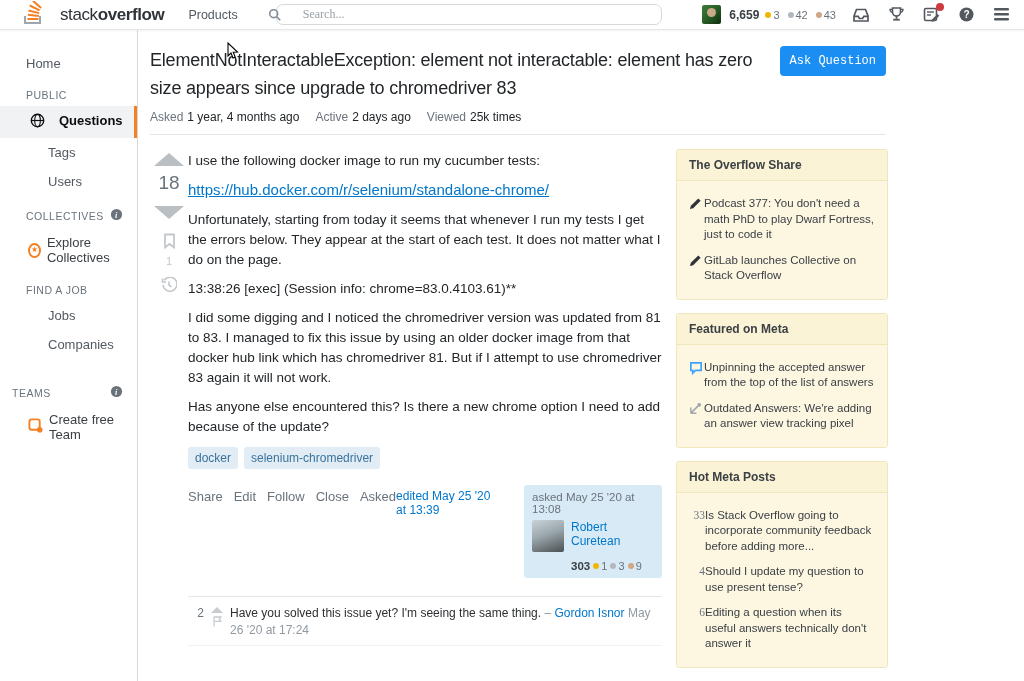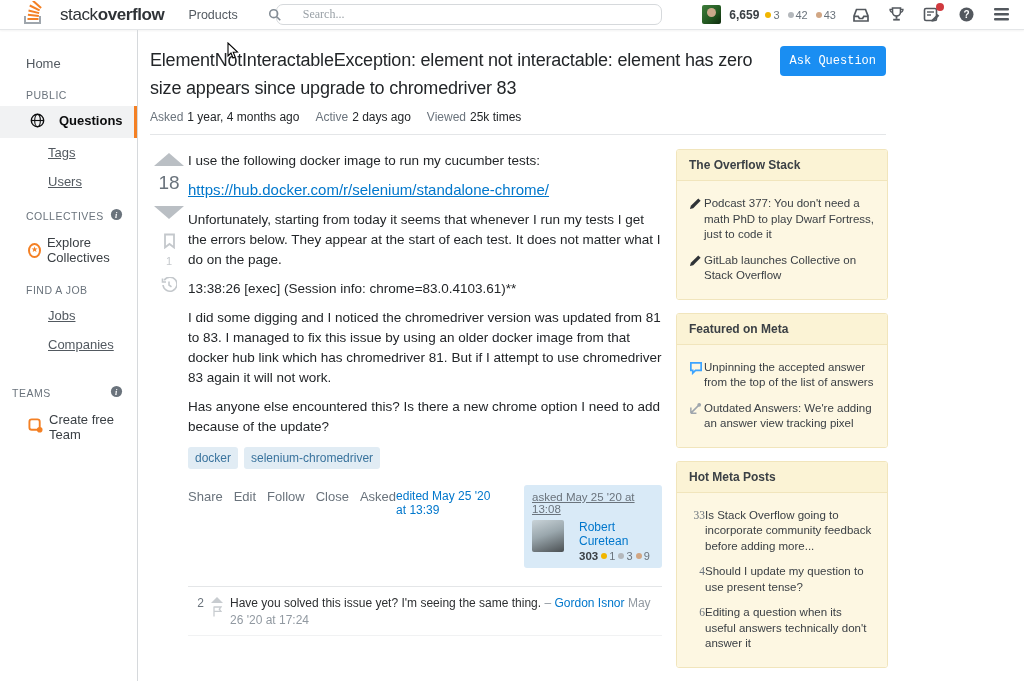--- a/index.html
+++ b/index.html
@@ -33,21 +33,21 @@
   .top-ic { position:relative; width:18px; height:18px; display:flex; align-items:center; justify-content:center; }
   .reddot { position:absolute; top:-3px; right:-4px; width:8px; height:8px; border-radius:50%; background:#d0393e; }
 
   
   .frame { display:flex; height:651px; }
   .leftnav { width:138px; border-right:1px solid #d6d9dc; padding-top:20px; flex-shrink:0; font-size:13px; color:#525960; }
   .ln-item { padding:6px 0 6px 26px; cursor:pointer; }
   .ln-label { font-size:10.5px; letter-spacing:.5px; color:#6a737c; padding:12px 0 5px 26px;
     display:flex; align-items:center; }
   .ln-label .inf { margin-left:auto; margin-right:14px; }
-  .ln-sub { padding:7px 0 7px 48px; cursor:pointer;text-decoration:underline; }
+  .ln-sub { padding:7px 0 7px 48px; cursor:pointer; }
   .ln-active { background:#f1f2f3; border-right:3px solid #f48024; font-weight:bold; color:#0c0d0e;
     padding:7px 0 7px 30px; display:flex; align-items:flex-start; gap:14px; cursor:pointer; }
   .ln-ico { padding:7px 0 7px 28px; display:flex; align-items:center; gap:6px; cursor:pointer; color:#3b4045; }
   .circ-star { width:15px; height:15px; border:2px solid #f48024; border-radius:50%; color:#f48024;
     font-size:8px; display:flex; align-items:center; justify-content:center; line-height:1; }
 
   
   .page { flex:1; padding:16px 0 0 12px; }
   .title-block { width:736px; }
   .title-row { display:flex; align-items:flex-start; }
@@ -75,26 +75,26 @@
   .postbody { flex:1; padding-top:2px; }
   .postbody p { font-size:13.5px; line-height:20px; margin-bottom:9px; color:#232629; }
   .postbody p.plink a { color:#0077cc; text-decoration:underline; font-size:15px; cursor:pointer; }
   .tagrow { margin:10px 0 16px; display:flex; gap:6px; }
   .tag { background:#e1ecf4; color:#39739d; font-size:12px; padding:4px 7px; border-radius:3px; cursor:pointer; }
   .actionrow { display:flex; align-items:flex-start; margin-top:6px; }
   .actions { display:flex; gap:11px; font-size:13px; color:#6a737c; padding-top:4px; }
   .actions span { cursor:pointer; }
   .edited { margin-left:auto; margin-right:28px; font-size:12px; color:#0077cc; padding-top:4px; cursor:pointer; }
   .askcard { width:138px; background:#d9eaf7; border-radius:3px; padding:6px 8px; font-size:12px; flex-shrink:0; }
-  .askcard .when { color:#6a737c; margin-bottom:5px; font-size:11.5px;text-decoration:underline; }
-  .askcard .who { display:flex; gap:15px; }
+  .askcard .when { color:#6a737c; margin-bottom:5px; font-size:11.5px; }
+  .askcard .who { display:flex; gap:7px; }
   .av32 { width:32px; height:32px; border-radius:2px; flex-shrink:0;
     background:linear-gradient(160deg,#c9d3d8 0%,#9aa7ad 45%,#4a4f52 100%); }
   .uname { color:#0077cc; font-size:12px; cursor:pointer; }
-  .urep { margin-top:2px; font-size:11px; color:#6a737c; }
+  .urep { margin-top:12px; font-size:11px; color:#6a737c; }
   .urep b { color:#3b4045; font-size:11.5px; }
 
   
   .comments { margin-top:18px; border-top:1px solid #e4e6e8; }
   .comment { display:flex; border-bottom:1px solid #f1f2f3; padding:8px 0 7px; }
   .cscore { width:16px; text-align:right; font-size:12px; color:#6a737c; flex-shrink:0; padding-top:1px; }
   .cicons { width:26px; flex-shrink:0; display:flex; flex-direction:column; align-items:center; gap:3px; padding-top:2px; }
   .mini-up { width:0; height:0; border-left:6px solid transparent; border-right:6px solid transparent;
     border-bottom:6px solid #c8ccd0; cursor:pointer; }
   .ctext { flex:1; font-size:12px; line-height:16.5px; color:#2d2f31; }
@@ -332,21 +332,21 @@
               </div>
 
             </div>
 
           </div>
         </div>
       </div>
 
       <div class="qside">
         <div class="panel">
-          <div class="panel-h">The Overflow Stack</div>
+          <div class="panel-h">The Overflow Share</div>
           <div class="panel-b">
             <div class="pitem">
               <span class="ic"><svg width="13" height="13" viewBox="0 0 14 14">
                     <path d="M1 13 l1-3.5 8-8 2.5 2.5 -8 8 z" fill="#2f3337"></path>
                   </svg></span>
               <span>Podcast 377: You don't need a math PhD to play Dwarf Fortress, just to code it</span>
             </div>
             <div class="pitem">
               <span class="ic"><svg width="13" height="13" viewBox="0 0 14 14">
                     <path d="M1 13 l1-3.5 8-8 2.5 2.5 -8 8 z" fill="#2f3337"></path>

